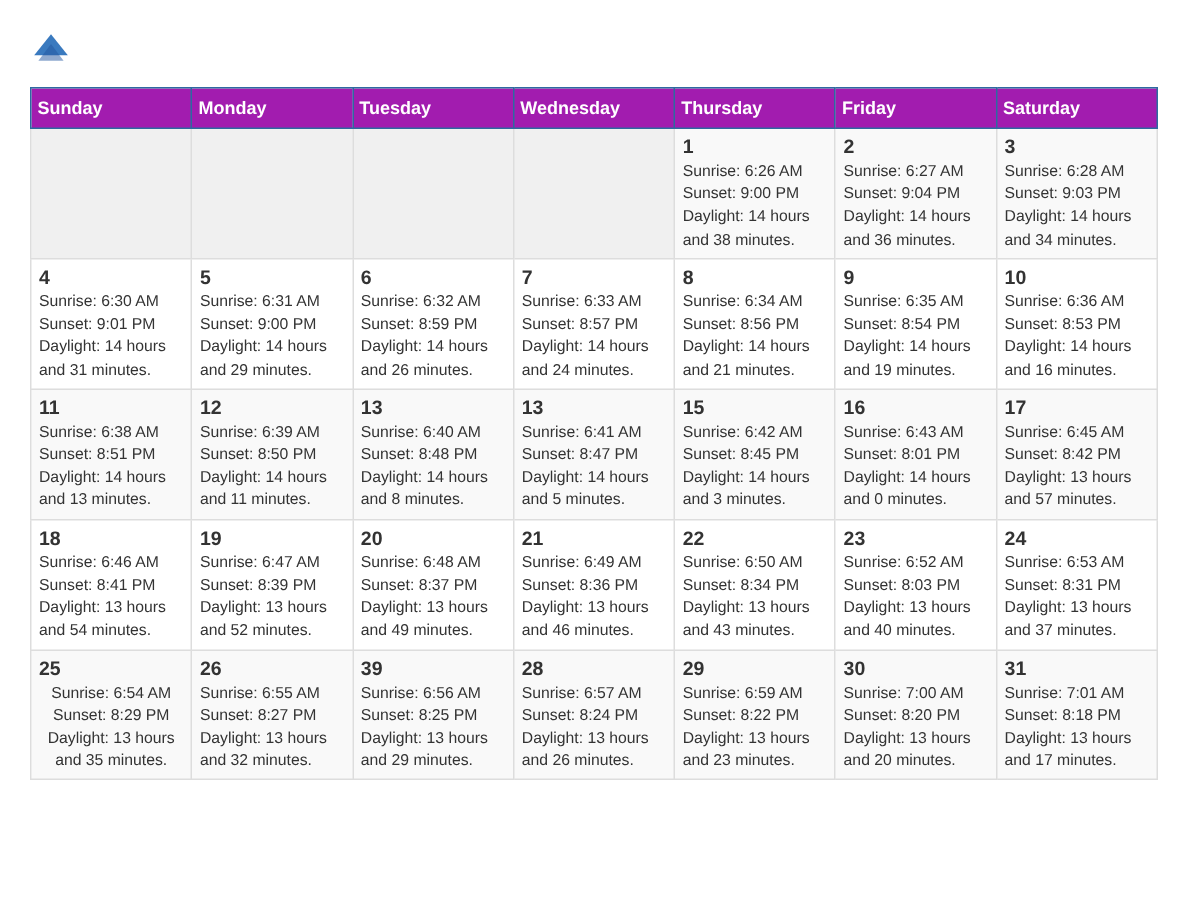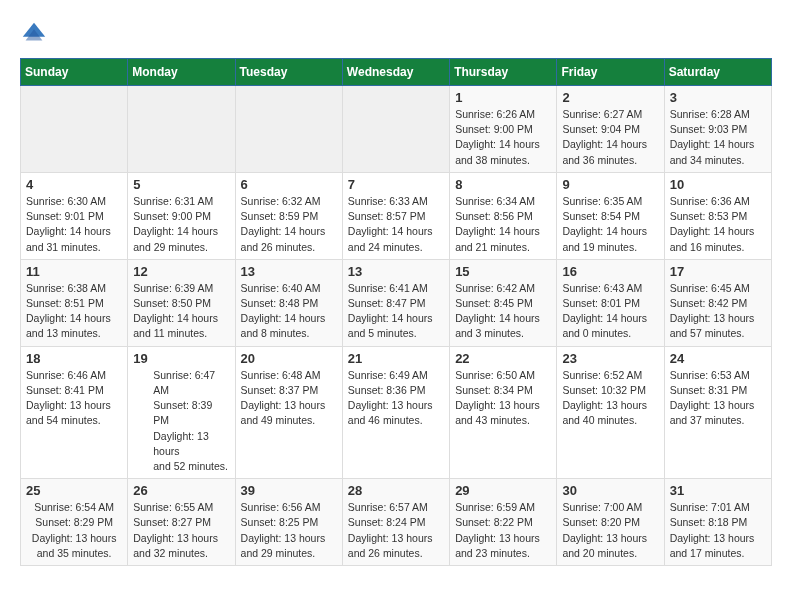--- a/index.html
+++ b/index.html
@@ -51,21 +51,21 @@
     .subtitle {
       font-size: 15px;
       color: #555;
     }
     table {
       width: 100%;
       border-collapse: collapse;
       table-layout: fixed;
     }
     thead tr th {
-      background-color: #15803d;
+      background-color: #a21caf;
       color: #fff;
       font-size: 12px;
       font-weight: bold;
       padding: 6px 4px;
       text-align: left;
       border: 1px solid #2d6aa0;
     }
     tbody tr td {
       vertical-align: top;
       font-size: 10.5px;
@@ -259,21 +259,21 @@
       <tr>
         <td>
           <span class="day-number">18</span>
           <div class="day-info" style="white-space: pre-line;">Sunrise: 6:46 AM
 Sunset: 8:41 PM
 Daylight: 13 hours
 and 54 minutes.</div>
         </td>
         <td>
           <span class="day-number">19</span>
-          <div class="day-info" style="white-space: pre-line; margin-left: 20px;">Sunrise: 6:47 AM
+          <div class="day-info" style="white-space: pre-line;">Sunrise: 6:47 AM
 Sunset: 8:39 PM
 Daylight: 13 hours
 and 52 minutes.</div>
         </td>
         <td>
           <span class="day-number">20</span>
           <div class="day-info" style="white-space: pre-line;">Sunrise: 6:48 AM
 Sunset: 8:37 PM
 Daylight: 13 hours
 and 49 minutes.</div>
@@ -288,21 +288,21 @@
         <td>
           <span class="day-number">22</span>
           <div class="day-info" style="white-space: pre-line;">Sunrise: 6:50 AM
 Sunset: 8:34 PM
 Daylight: 13 hours
 and 43 minutes.</div>
         </td>
         <td>
           <span class="day-number">23</span>
           <div class="day-info" style="white-space: pre-line;">Sunrise: 6:52 AM
-Sunset: 10:32 PM
+Sunset: 8:03 PM
 Daylight: 13 hours
 and 40 minutes.</div>
         </td>
         <td>
           <span class="day-number">24</span>
           <div class="day-info" style="white-space: pre-line;">Sunrise: 6:53 AM
 Sunset: 8:31 PM
 Daylight: 13 hours
 and 37 minutes.</div>
         </td>

